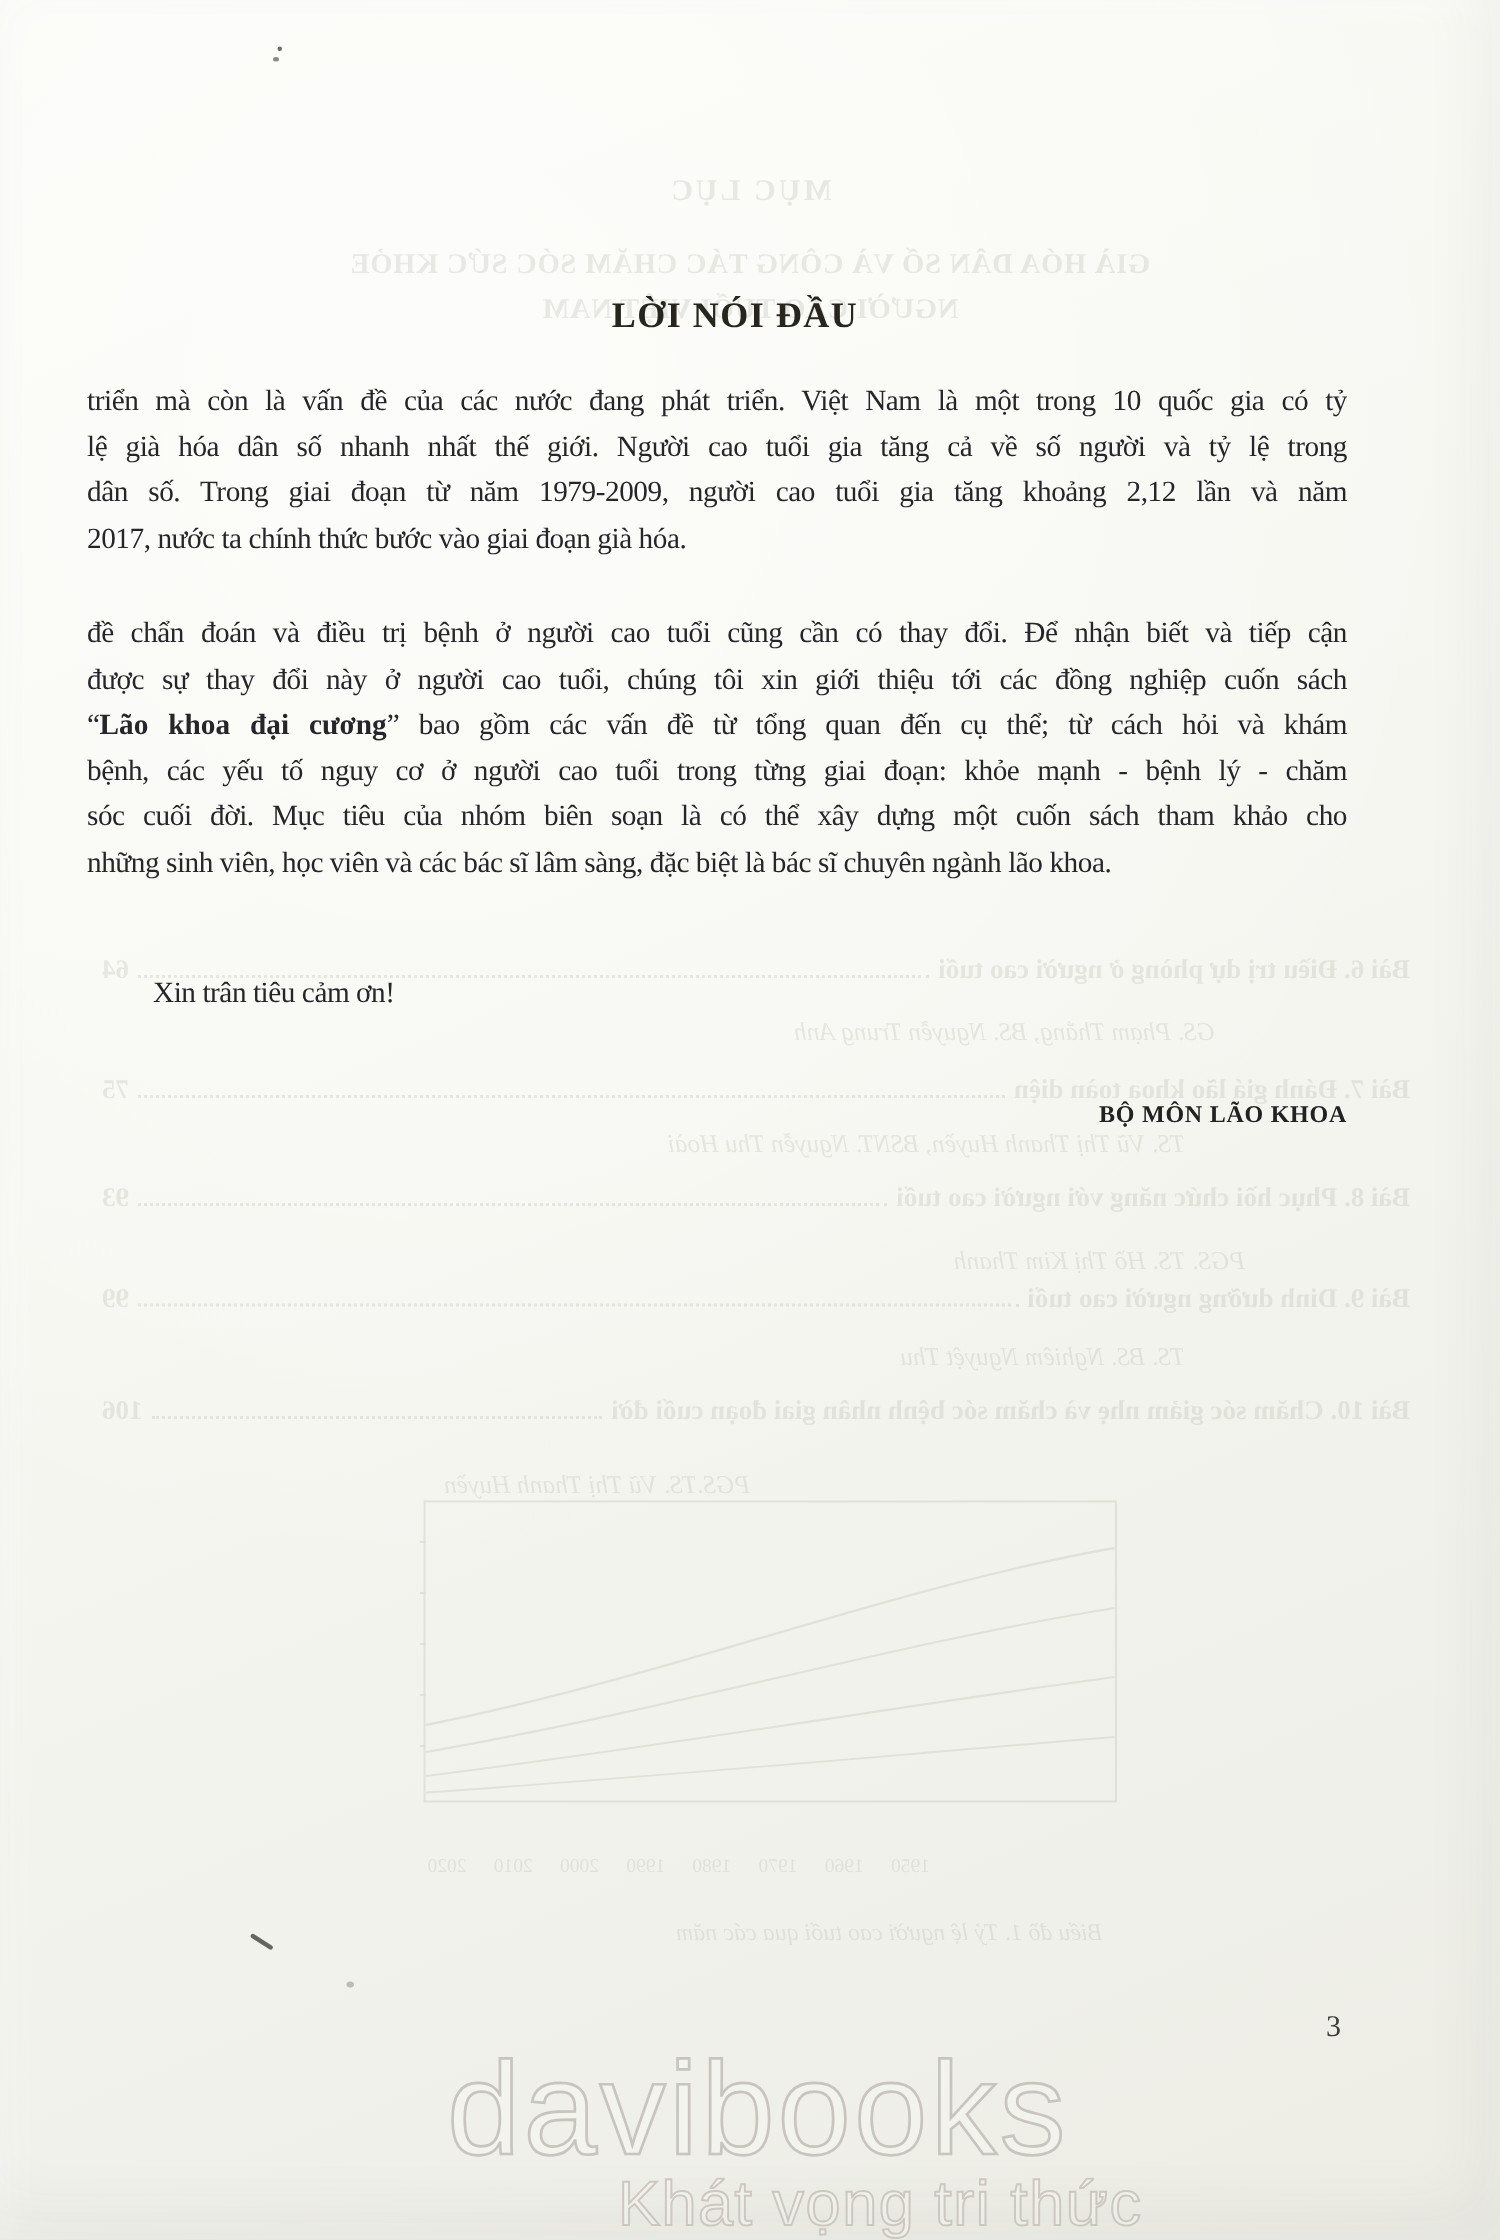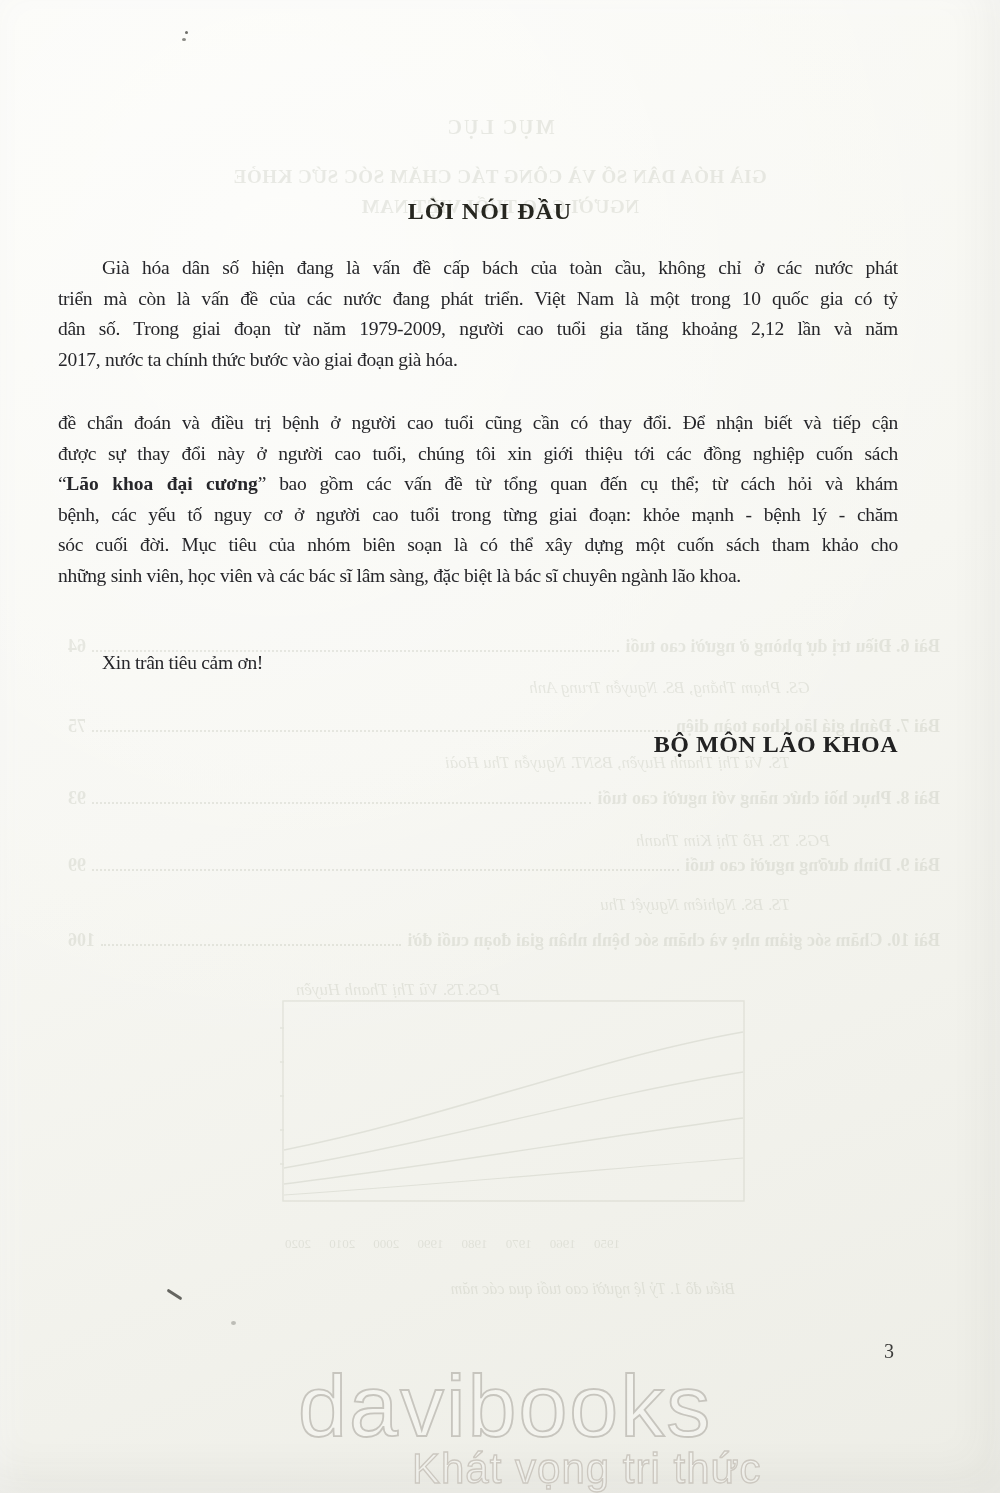--- a/index.html
+++ b/index.html
@@ -23,21 +23,21 @@
     font-size:19.5px;letter-spacing:-0.3px;line-height:30.5px;height:30.5px;
     overflow:hidden;text-align:justify;text-align-last:justify;color:#26262a;
   }
   .tline.last{text-align-last:left;}
   .tline.indent{padding-left:44px;}
   .tline b{letter-spacing:0;}
   .thanks{position:absolute;top:648px;}
   .thanks .tline{text-align-last:left;}
   .signature{
     position:absolute;top:729px;text-align:right;padding-right:64px;
-    font-weight:bold;font-size:24px;line-height:30px;letter-spacing:.5px;color:#222;
+    font-weight:bold;font-size:16px;line-height:30px;letter-spacing:.5px;color:#222;
   }
   .pageno{position:absolute;left:884px;top:1340px;font-size:20px;color:#3d3d3b;}
   
   .showthrough{
     position:absolute;inset:0;transform:scaleX(-1);opacity:.13;color:#6b7258;
     pointer-events:none;
   }
   .st{position:absolute;white-space:nowrap;}
   .st-center{left:0;right:0;text-align:center;}
   .st-head{font-weight:bold;font-size:20px;letter-spacing:2px;}
@@ -140,22 +140,22 @@
       <span>2000</span>
       <span>2010</span>
       <span>2020</span>
     </div>
     <div class="st st-caption" style="top:1280px;left:265px">Biểu đồ 1. Tỷ lệ người cao tuổi qua các năm</div>
   </div>
 
   <h1 class="col title" style="margin:12px">LỜI NÓI ĐẦU</h1>
 
   <div class="col para" style="top:253px">
-    <div class="tline indent">Già hóa dân số hiện đang là vấn đề cấp bách của toàn cầu, không chỉ ở các nước phát</div>
     <div class="tline">triển mà còn là vấn đề của các nước đang phát triển. Việt Nam là một trong 10 quốc gia có tỷ</div>
+    <div class="tline">lệ già hóa dân số nhanh nhất thế giới. Người cao tuổi gia tăng cả về số người và tỷ lệ trong</div>
     <div class="tline">dân số. Trong giai đoạn từ năm 1979-2009, người cao tuổi gia tăng khoảng 2,12 lần và năm</div>
     <div class="tline last">2017, nước ta chính thức bước vào giai đoạn già hóa.</div>
   </div>
 
   <div class="col para" style="top:408px">
     <div class="tline">đề chẩn đoán và điều trị bệnh ở người cao tuổi cũng cần có thay đổi. Để nhận biết và tiếp cận</div>
     <div class="tline">được sự thay đổi này ở người cao tuổi, chúng tôi xin giới thiệu tới các đồng nghiệp cuốn sách</div>
     <div class="tline"><span>“</span><b>Lão khoa đại cương</b><span>” bao gồm các vấn đề từ tổng quan đến cụ thể; từ cách hỏi và khám</span></div>
     <div class="tline">bệnh, các yếu tố nguy cơ ở người cao tuổi trong từng giai đoạn: khỏe mạnh - bệnh lý - chăm</div>
     <div class="tline">sóc cuối đời. Mục tiêu của nhóm biên soạn là có thể xây dựng một cuốn sách tham khảo cho</div>

